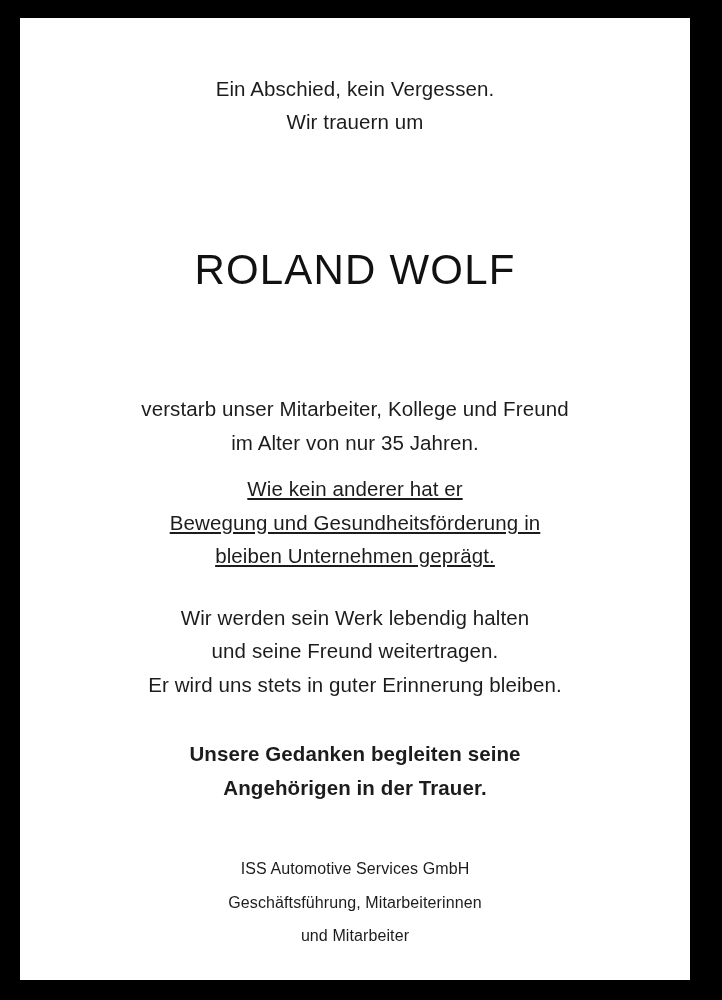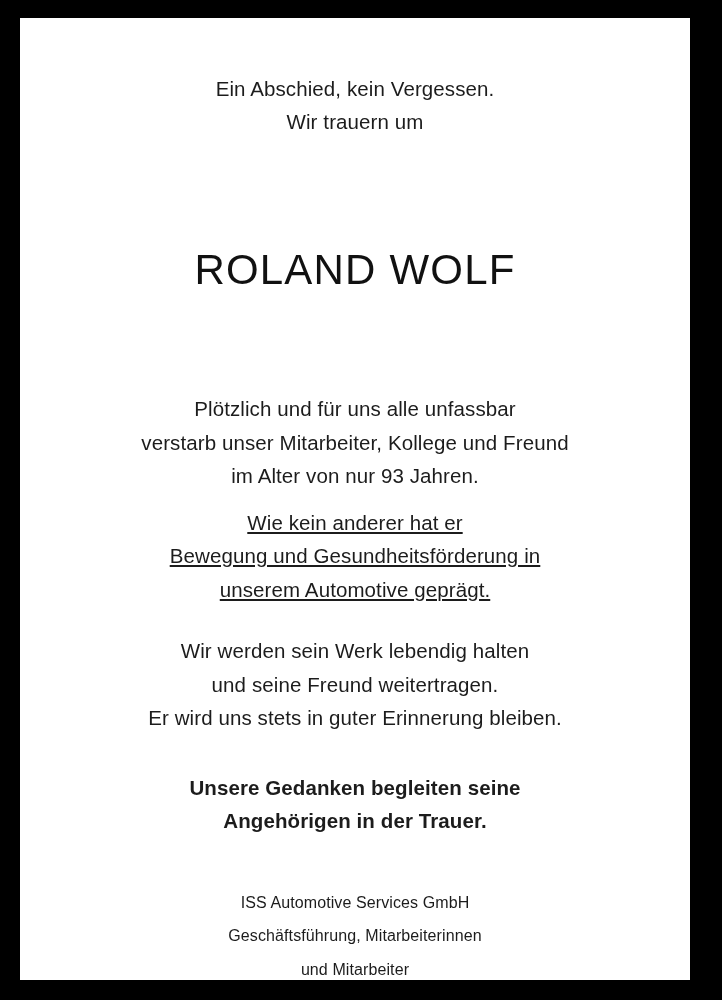--- a/index.html
+++ b/index.html
@@ -78,29 +78,28 @@
   <div class="obituary-card">
 
     <div class="intro-block">
       <span class="line">Ein Abschied, kein Vergessen.</span>
       <span class="line">Wir trauern um</span>
     </div>
 
     <h1 class="deceased-name">ROLAND WOLF</h1>
 
     <div class="para para-1">
-      <span class="line">Plötzlich und für uns alle unfassbar</span>
       <span class="line">verstarb unser Mitarbeiter, Kollege und Freund</span>
-      <span class="line">im Alter von nur 93 Jahren.</span>
+      <span class="line">im Alter von nur 35 Jahren.</span>
     </div>
 
     <div class="para para-2">
       <span class="line">Wie kein anderer hat er</span>
       <span class="line">Bewegung und Gesundheitsförderung in</span>
-      <span class="line">unserem Automotive geprägt.</span>
+      <span class="line">bleiben Unternehmen geprägt.</span>
     </div>
 
     <div class="para para-3">
       <span class="line">Wir werden sein Werk lebendig halten</span>
       <span class="line">und seine Freund weitertragen.</span>
       <span class="line">Er wird uns stets in guter Erinnerung bleiben.</span>
     </div>
 
     <div class="para para-4">
       <span class="line">Unsere Gedanken begleiten seine</span>

